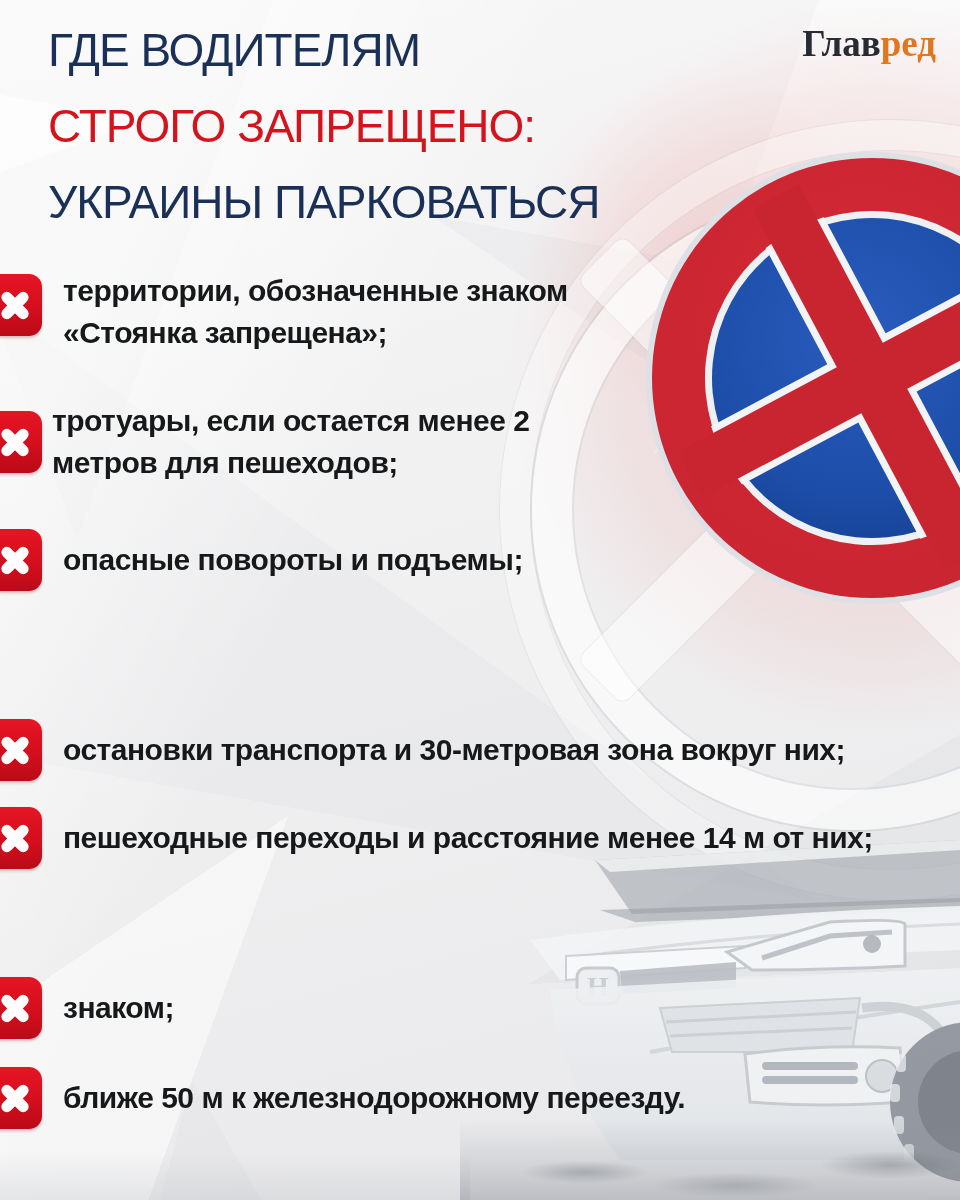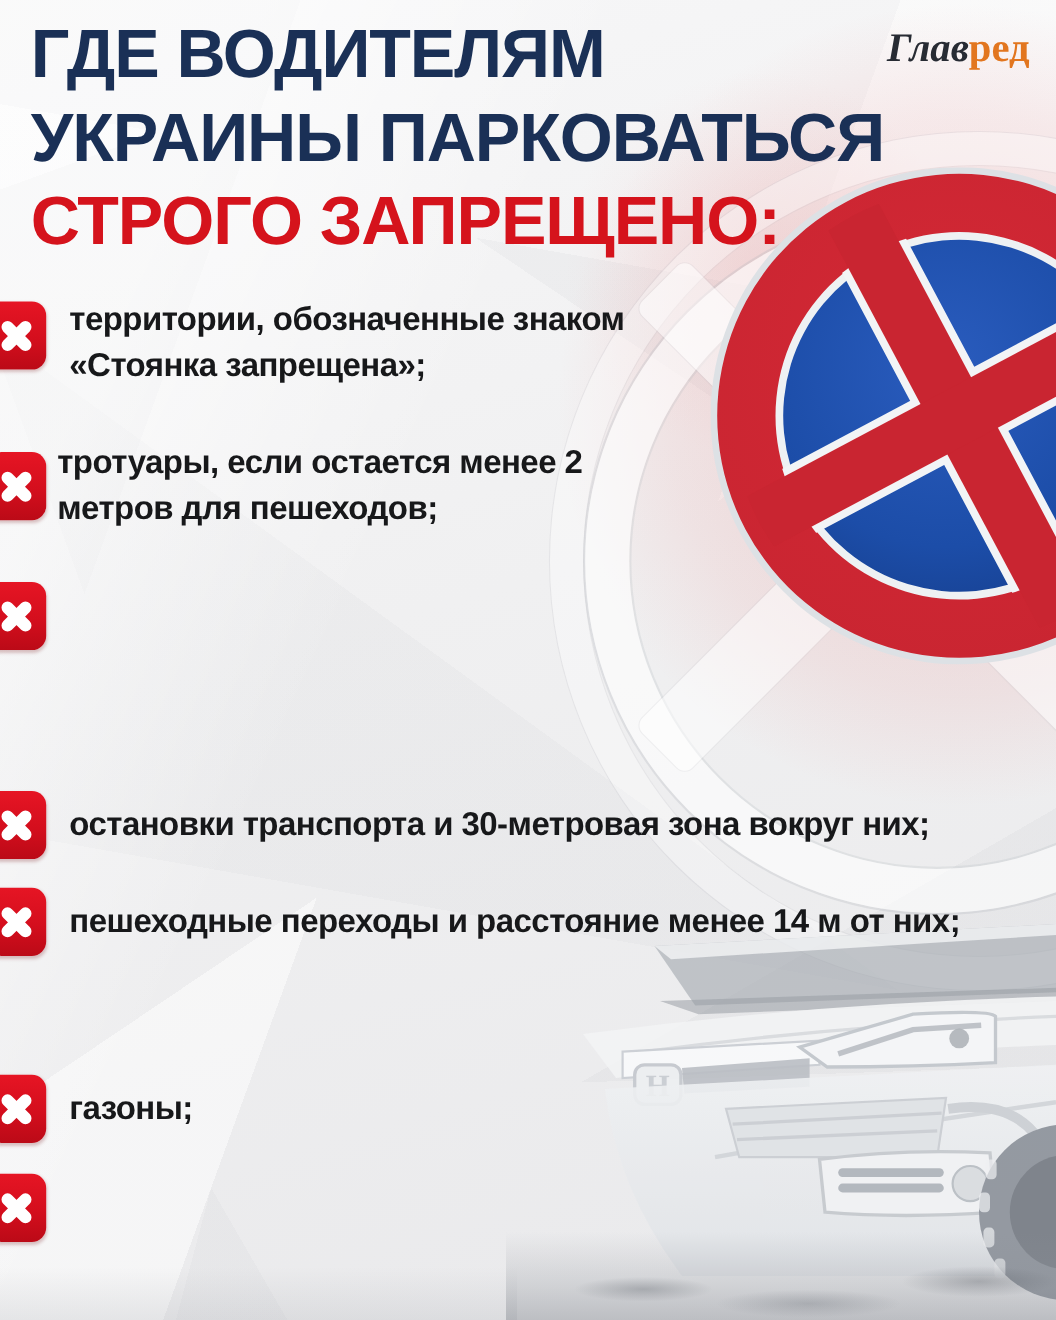--- a/index.html
+++ b/index.html
@@ -36,26 +36,26 @@
     box-shadow:0 0 0 2px rgba(175,180,187,.28), inset 0 0 0 2px rgba(175,180,187,.22);}
   .ring-b{ left:500px; top:120px; width:720px; height:720px;
     border:30px solid rgba(255,255,255,.35);
     box-shadow:0 0 0 1px rgba(175,180,187,.18), inset 0 0 0 1px rgba(175,180,187,.14);}
   .gbar{ position:absolute; z-index:2; left:512px; top:438px; width:600px; height:64px;
     background:rgba(255,255,255,.5); border-radius:10px; pointer-events:none;
     box-shadow:0 0 0 1px rgba(180,184,190,.15);}
   .gbar.r45{ transform:rotate(45deg);} .gbar.r135{ transform:rotate(-45deg);}
   
   .title{ position:absolute; left:28px; top:12px; z-index:6; }
-  .title-line{ font-weight:bold; font-size:62px; line-height:76px; letter-spacing:-1px;
-    color:#1a3056; white-space:nowrap;}
+  .title-line{ font-weight:normal; font-size:46px; line-height:76px; letter-spacing:-1px;
+    color:#1a3056; white-space:nowrap;margin-left:20px;}
   .title-line.red{ color:#d5131c; }
   .logo{ position:absolute; right:24px; top:22px; z-index:6; white-space:nowrap;
     font-family:"Liberation Serif", serif; font-weight:bold; font-size:37px; letter-spacing:0;}
-  .logo .dark{ color:#272b33;font-style:italic; } .logo .accent{ color:#e2761f;margin-top:26px; }
+  .logo .dark{ color:#272b33; } .logo .accent{ color:#e2761f;margin-top:26px; }
   
   .row{ position:absolute; left:0; z-index:5; display:flex; align-items:center;
     transform:translateY(-50%); }
   .xicon{ position:relative; flex:0 0 auto; width:54px; height:62px; margin-left:-12px;
     border-radius:13px;
     background:linear-gradient(180deg,#e61524 0%,#d40e1d 55%,#bb0a17 100%);
     box-shadow:0 2px 3px rgba(120,20,25,.25);}
   .xbars{ position:absolute; inset:0; display:block;}
   .xbars::before,.xbars::after{ content:""; position:absolute; left:50%; top:50%;
     width:34px; height:11px; margin:-5.5px 0 0 -17px; background:#fff; border-radius:5.5px;}
@@ -170,60 +170,62 @@
       </g>
       <g clip-path="url(#clipRing)">
         <rect x="-235" y="-26" width="470" height="52" fill="#c92531" transform="rotate(45)"></rect>
         <rect x="-235" y="-26" width="470" height="52" fill="#c92531" transform="rotate(-45)"></rect>
       </g>
     </g>
   </svg>
 
   <div class="title">
     <div class="title-line">ГДЕ ВОДИТЕЛЯМ</div>
+    <div class="title-line red">СТРОГО ЗАПРЕЩЕНО:</div>
     <div class="title-line">УКРАИНЫ ПАРКОВАТЬСЯ</div>
-    <div class="title-line red">СТРОГО ЗАПРЕЩЕНО:</div>
   </div>
 
   <div class="logo"><span class="dark">Глав</span><span class="accent">ред</span></div>
 
   <div class="row wrap w1" style="top:305px">
     <span class="xicon">
         <i class="xbars"></i>
       </span>
     <p class="itext">территории, обозначенные знаком «Стоянка запрещена»;</p>
   </div>
   <div class="row wrap w2" style="top:442px">
     <span class="xicon">
         <i class="xbars"></i>
       </span>
     <p class="itext">тротуары, если остается менее 2 метров для пешеходов;</p>
   </div>
   <div class="row" style="top:560px">
     <span class="xicon">
         <i class="xbars"></i>
       </span>
+    <p class="itext">опасные повороты и подъемы;</p>
   </div>
   <div class="row" style="top:750px">
     <span class="xicon">
         <i class="xbars"></i>
       </span>
     <p class="itext">остановки транспорта и 30-метровая зона вокруг них;</p>
   </div>
   <div class="row" style="top:838px">
     <span class="xicon">
         <i class="xbars"></i>
       </span>
     <p class="itext">пешеходные переходы и расстояние менее 14 м от них;</p>
   </div>
   <div class="row" style="top:1008px">
     <span class="xicon">
         <i class="xbars"></i>
       </span>
-    <p class="itext">газоны;</p>
+    <p class="itext">знаком;</p>
   </div>
   <div class="row" style="top:1098px">
     <span class="xicon">
         <i class="xbars"></i>
       </span>
+    <p class="itext">ближе 50 м к железнодорожному переезду.</p>
   </div>
 
 </div>
 
 </body></html>

